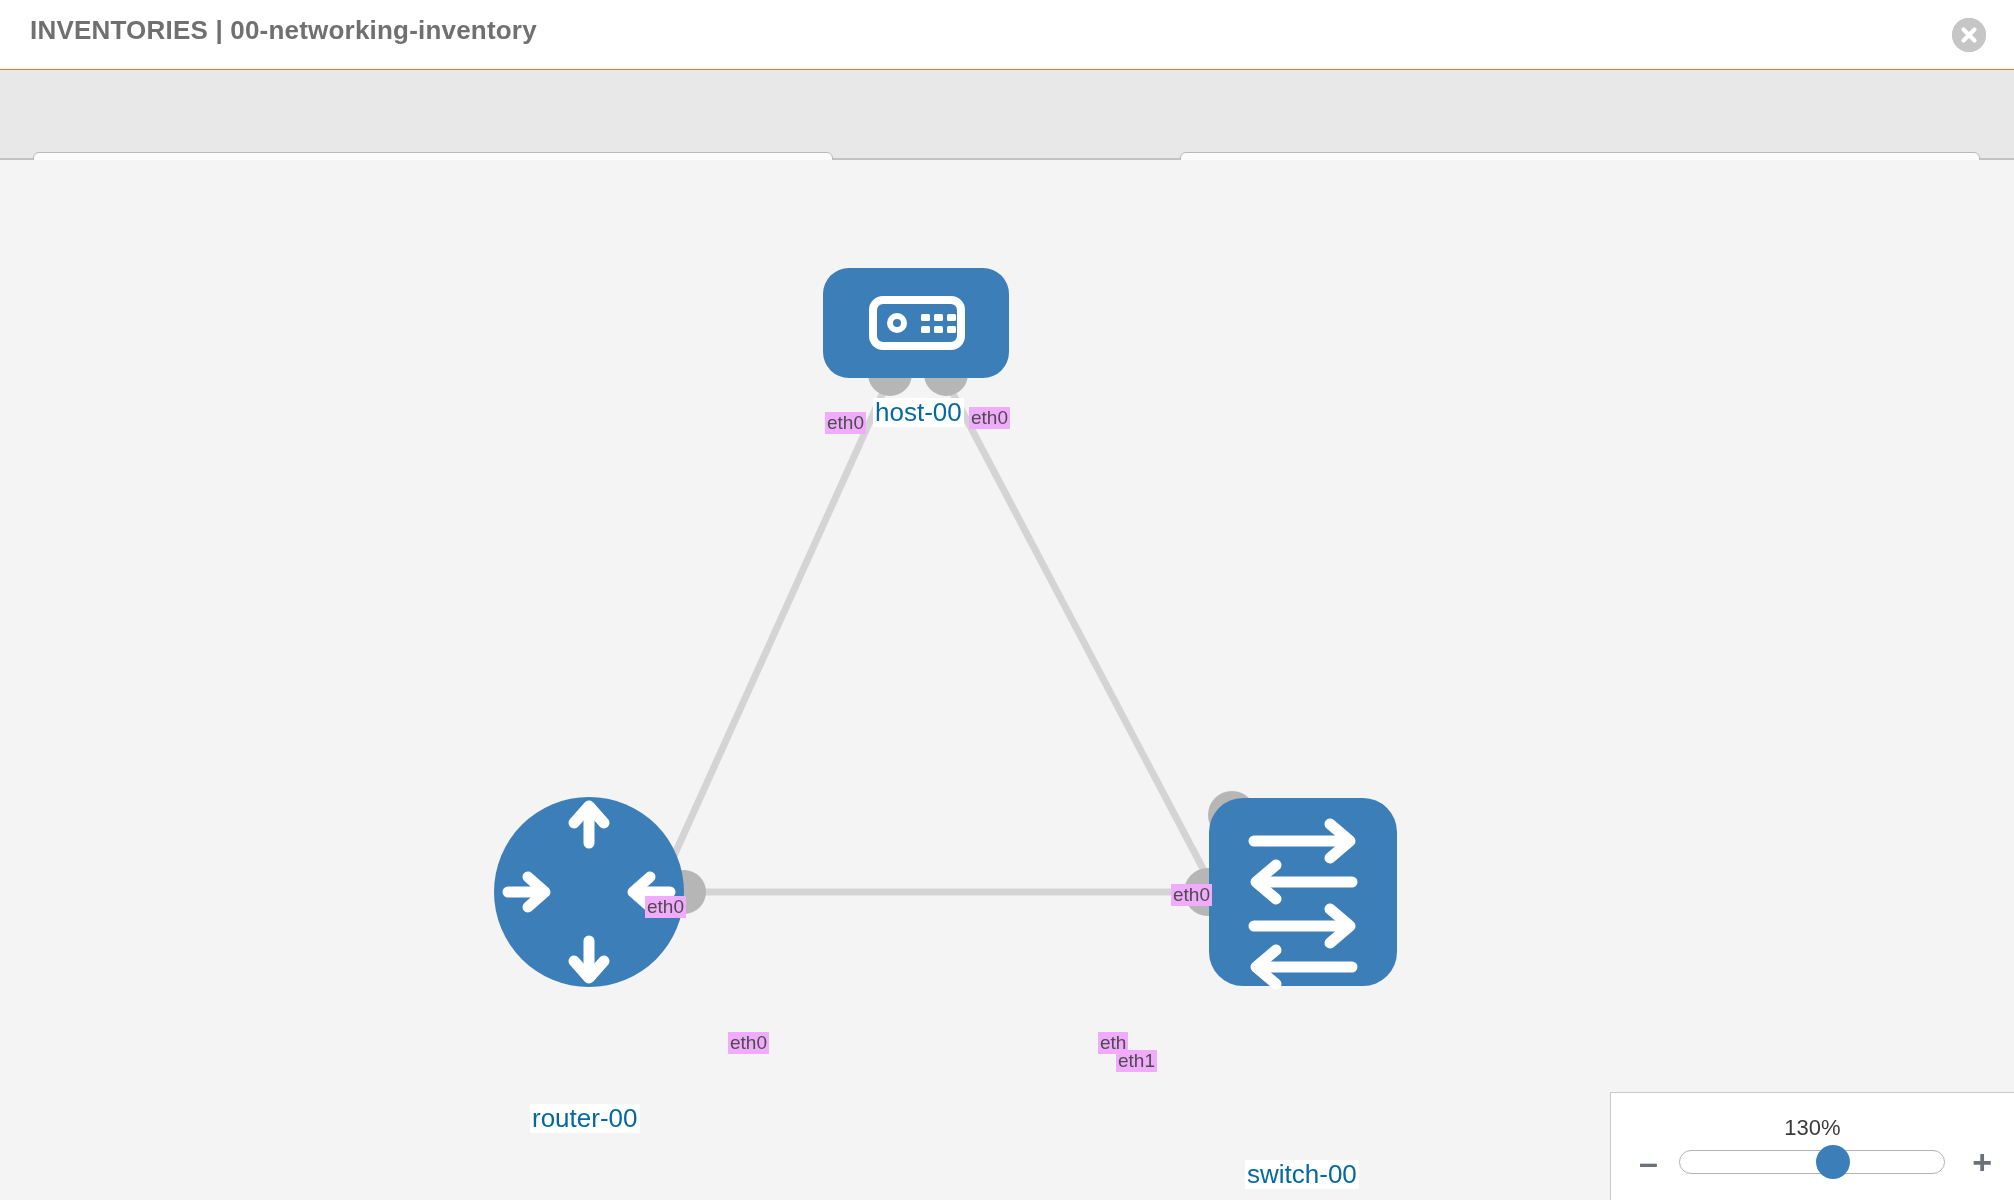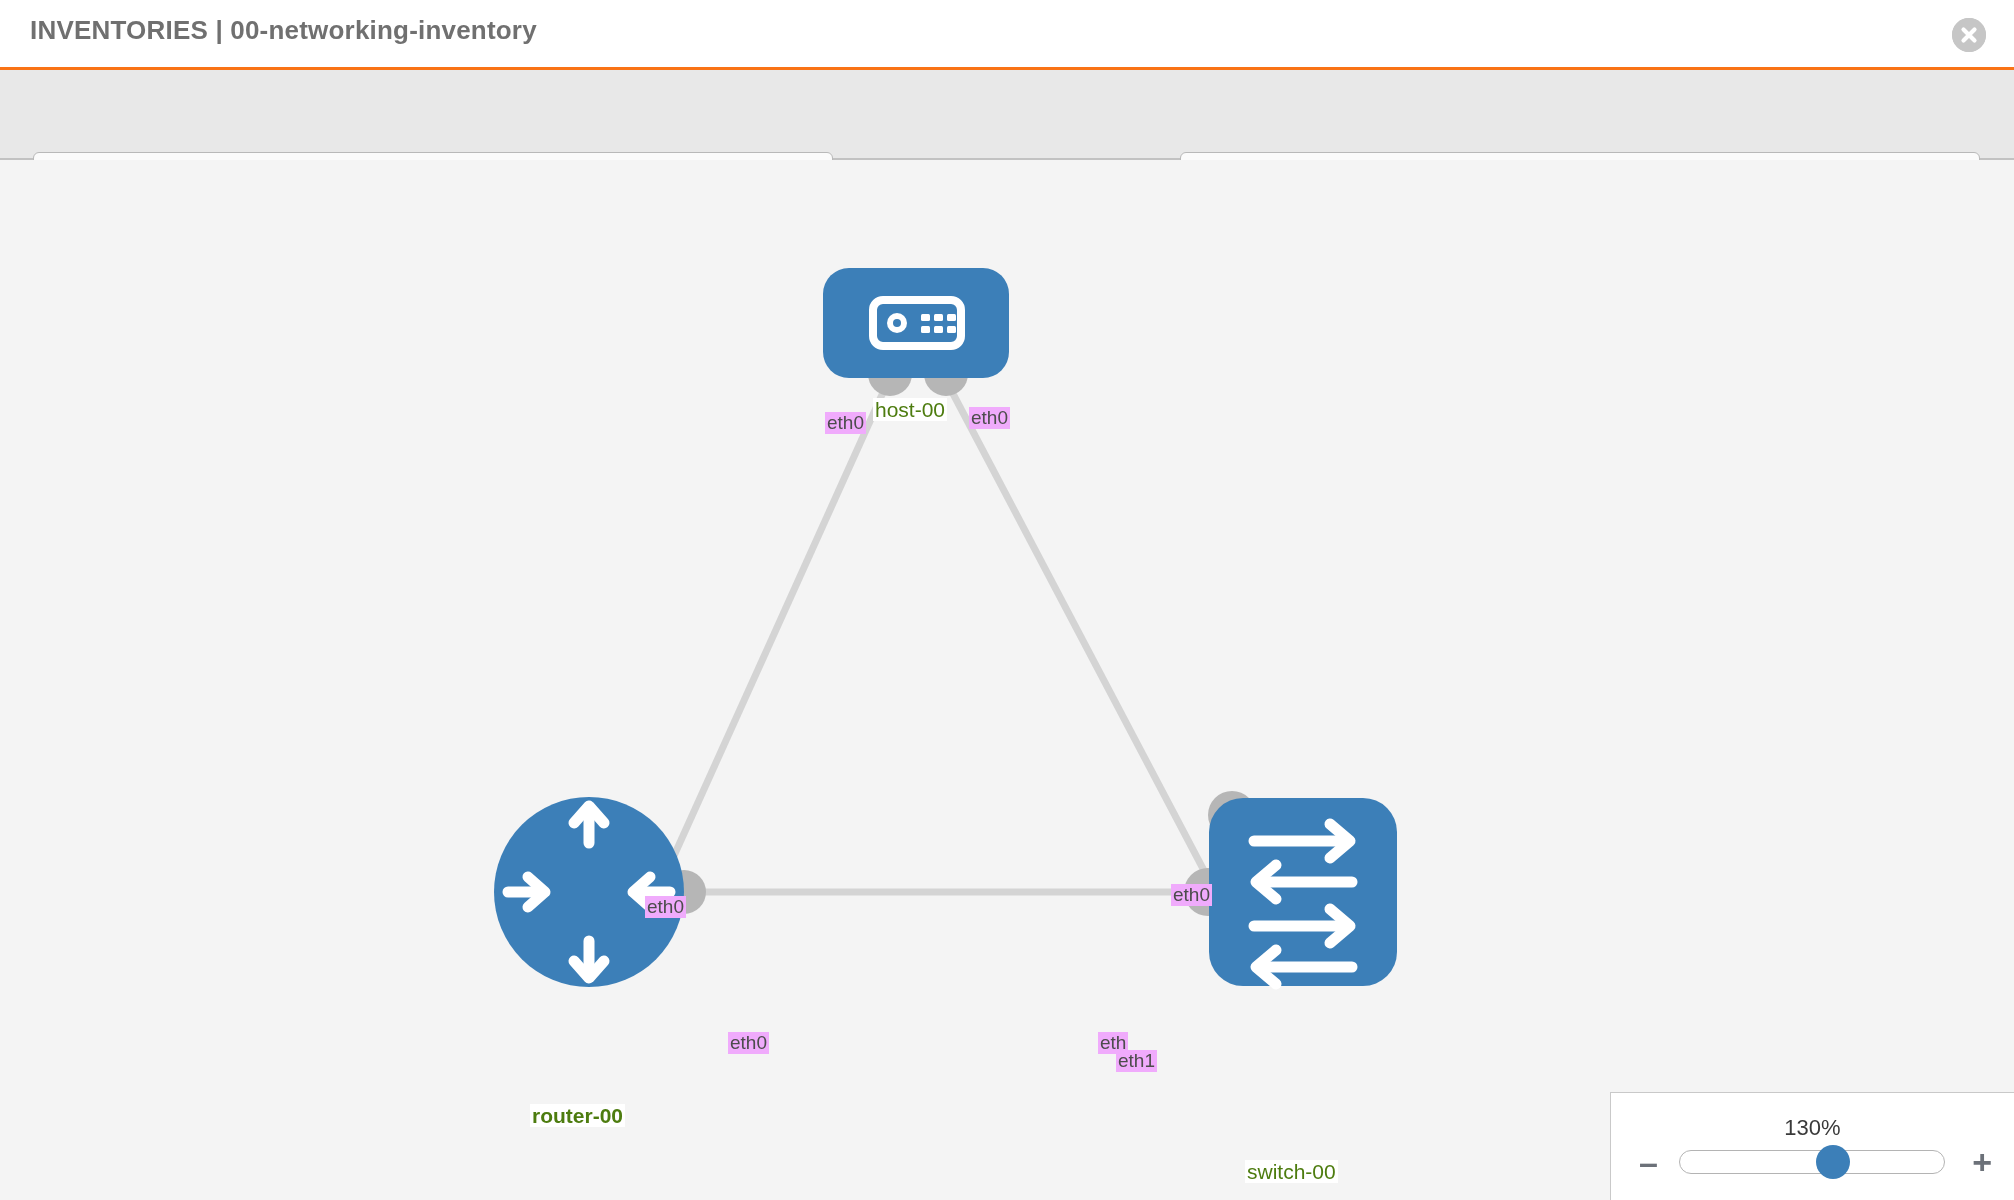--- a/index.html
+++ b/index.html
@@ -19,21 +19,21 @@
     background: #ffffff;
   }
 
   
   .header {
     position: absolute;
     top: 0; left: 0;
     width: 2014px;
     height: 70px;
     background: #ffffff;
-    border-bottom: 3px solid #f97316;
+    border-bottom: 1px solid #f97316;
   }
   .header-title {
     position: absolute;
     left: 30px;
     top: 15px;
     font-size: 26px;
     font-weight: bold;
     color: #707070;
     letter-spacing: 0.2px;
     white-space: nowrap;
@@ -109,22 +109,22 @@
   .canvas svg.graph {
     position: absolute;
     top: 0; left: 0;
     width: 2014px;
     height: 1040px;
   }
 
   
   .node-label {
     position: absolute;
-    font-size: 21px;
-    color: #4d7c0f;
+    font-size: 26px;
+    color: #0369a1;
     background: #ffffff;
     white-space: nowrap;
     padding: 0 2px;
     line-height: 1.1;
   }
   .iface-label {
     position: absolute;
     font-size: 19px;
     color: #4c4c4c;
     background: #f0abfc;
@@ -298,21 +298,21 @@
           <path d="M1254 766 L1348 766"></path>
           <path d="M1330 749 L1350 766 L1330 783"></path>
 
           <path d="M1352 807 L1258 807"></path>
           <path d="M1276 790 L1256 807 L1276 824"></path>
         </g>
       </g>
     </svg>
 
     <div class="node-label" style="left:873px; top:238px;">host-00</div>
-    <div class="node-label" style="left:530px; top:944px;font-weight:bold;">router-00</div>
+    <div class="node-label" style="left:530px; top:944px;">router-00</div>
     <div class="node-label" style="left:1245px; top:1000px;">switch-00</div>
 
     <div class="iface-label" style="left:825px; top:252px;">eth0</div>
     <div class="iface-label" style="left:969px; top:247px;">eth0</div>
 
     <div class="iface-label" style="left:645px; top:736px;">eth0</div>
     <div class="iface-label" style="left:1171px; top:724px;">eth0</div>
 
     <div class="iface-label" style="left:728px; top:872px;">eth0</div>
     <div class="iface-label" style="left:1098px; top:872px;">eth</div>

